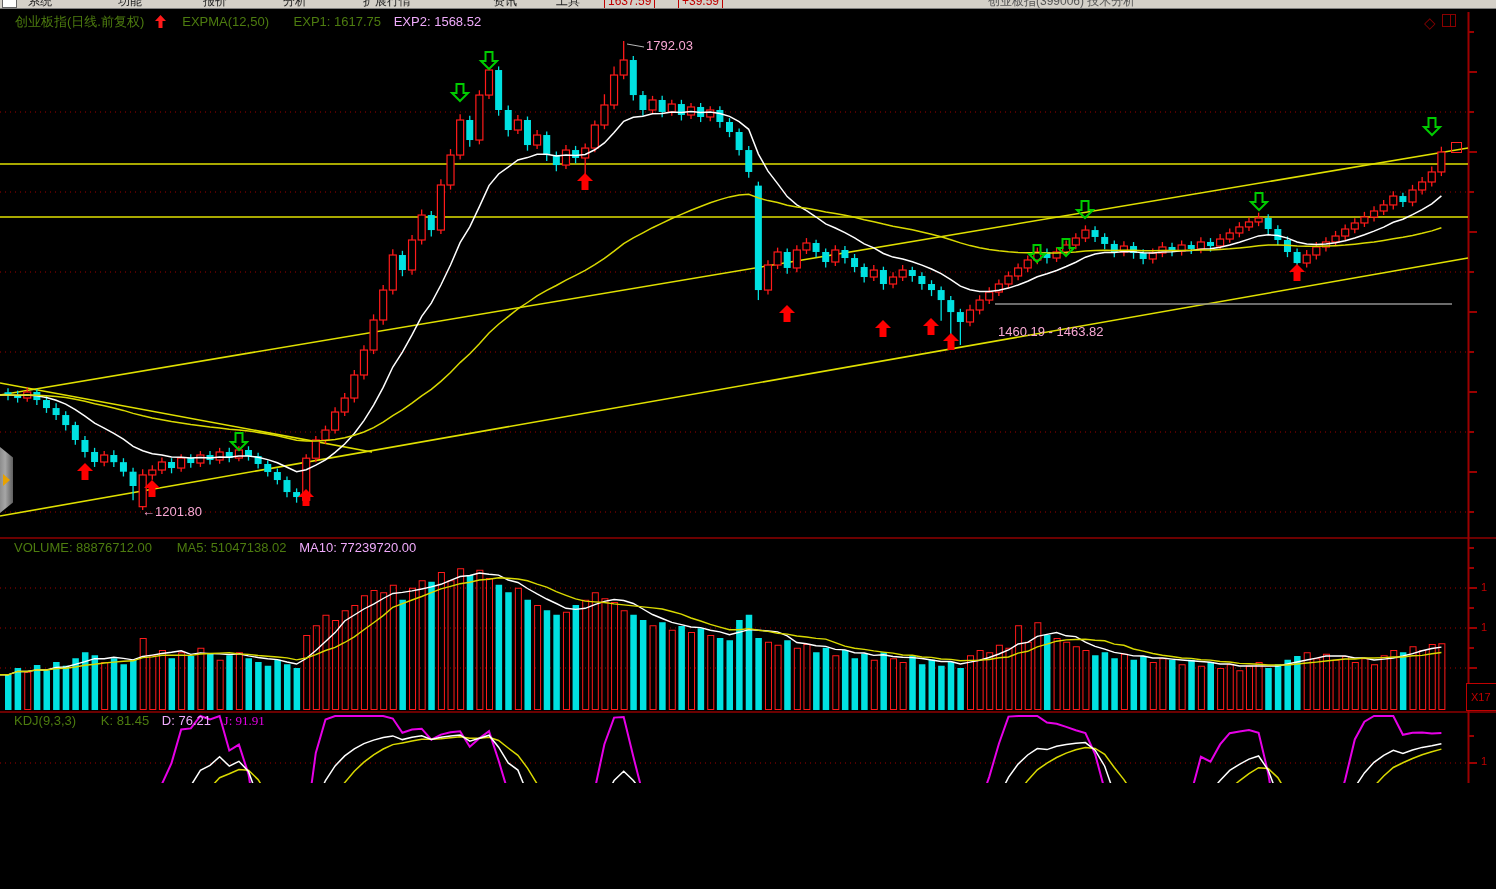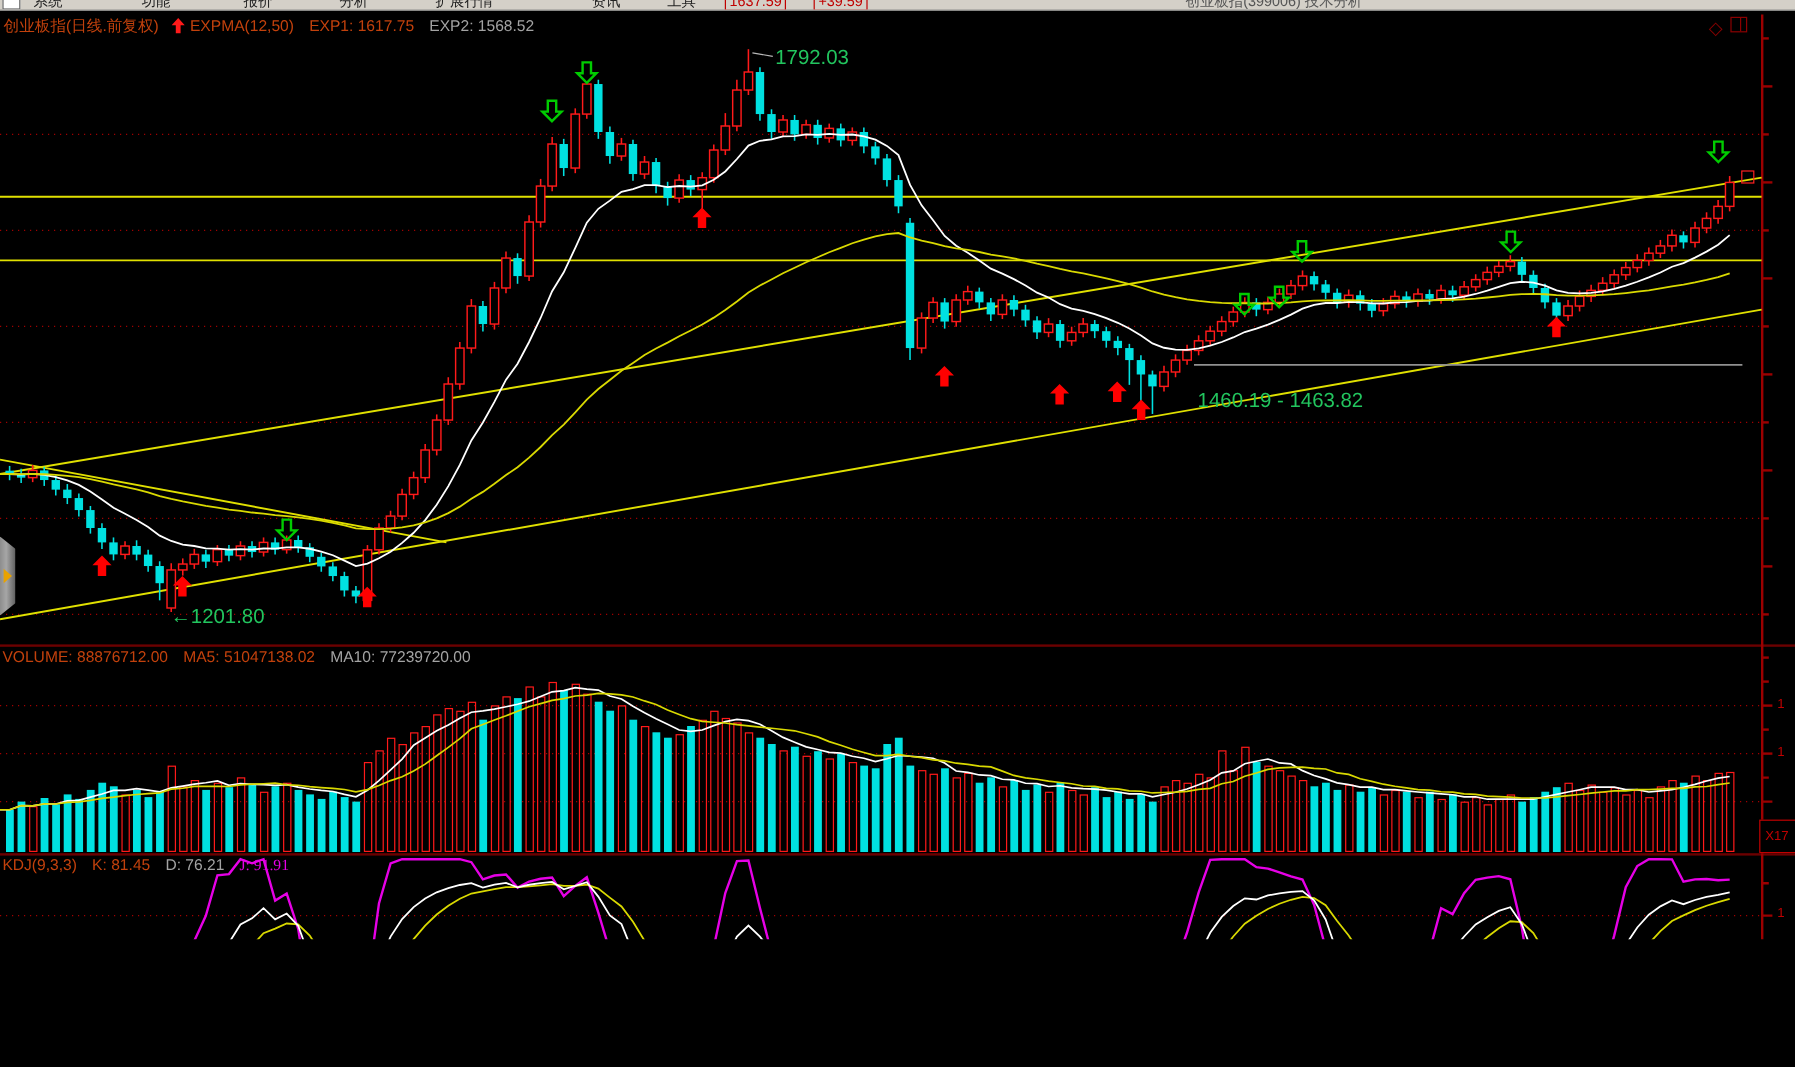--- a/index.html
+++ b/index.html
@@ -6,22 +6,22 @@
   #screen{position:relative;width:1496px;height:783px;background:#000;overflow:hidden;
           font-family:"Liberation Sans","DejaVu Sans",sans-serif;}
   
   #menubar{position:absolute;left:0;top:0;width:1496px;height:8px;background:#d4d0c8;
            border-bottom:1px solid #7f7f7f;overflow:hidden;}
   #menubar .frag{position:absolute;top:-7px;font-size:12px;white-space:nowrap;}
   #menubar .boxed{border:1px solid #c00000;padding:0 3px;background:#d4d0c8;}
   #menu-square{position:absolute;left:2px;top:-4px;width:13px;height:10px;background:#fff;border:1px solid #666;}
   .hdr{position:absolute;font-size:13px;white-space:nowrap;z-index:30;}
   .hdr span{margin-right:9px;}
-  .white{color:#c2410c;} .yellow{color:#a3a3a3;} .magenta{color:#e600e6;font-family:Liberation Serif, serif;}
-  .annot{position:absolute;font-size:17px;color:#22c55e;white-space:nowrap;z-index:25;}
+  .white{color:#4d7c0f;margin-left:12px;} .yellow{color:#f0abfc;} .magenta{color:#e600e6;font-family:Liberation Serif, serif;}
+  .annot{position:absolute;font-size:13px;color:#f9a8d4;white-space:nowrap;z-index:25;}
   .sep{position:absolute;left:0;width:1496px;height:2px;background:#6b0000;z-index:5;}
   #chart-svg{position:absolute;left:0;top:0;z-index:10;}
   #arrow-up-icon{display:inline-block;vertical-align:-2px;margin:0 4px 0 2px;}
   #corner-icons{position:absolute;top:14px;left:1424px;color:#8b0000;font-size:15px;z-index:30;}
   #win-icon{display:inline-block;width:12px;height:11px;border:1px solid #8b0000;margin-left:6px;position:relative;vertical-align:1px;}
   #win-icon:before{content:"";position:absolute;left:7px;top:0;width:0;height:11px;border-left:1px solid #8b0000;}
   #left-handle{position:absolute;left:0;top:447px;width:13px;height:66px;z-index:40;
     background:linear-gradient(90deg,#8d8d8d,#a6a6a6 40%,#5f5f5f);
     clip-path:polygon(0 0,100% 16%,100% 84%,0 100%);}
   #left-handle .tri{position:absolute;left:3px;top:27px;width:0;height:0;

